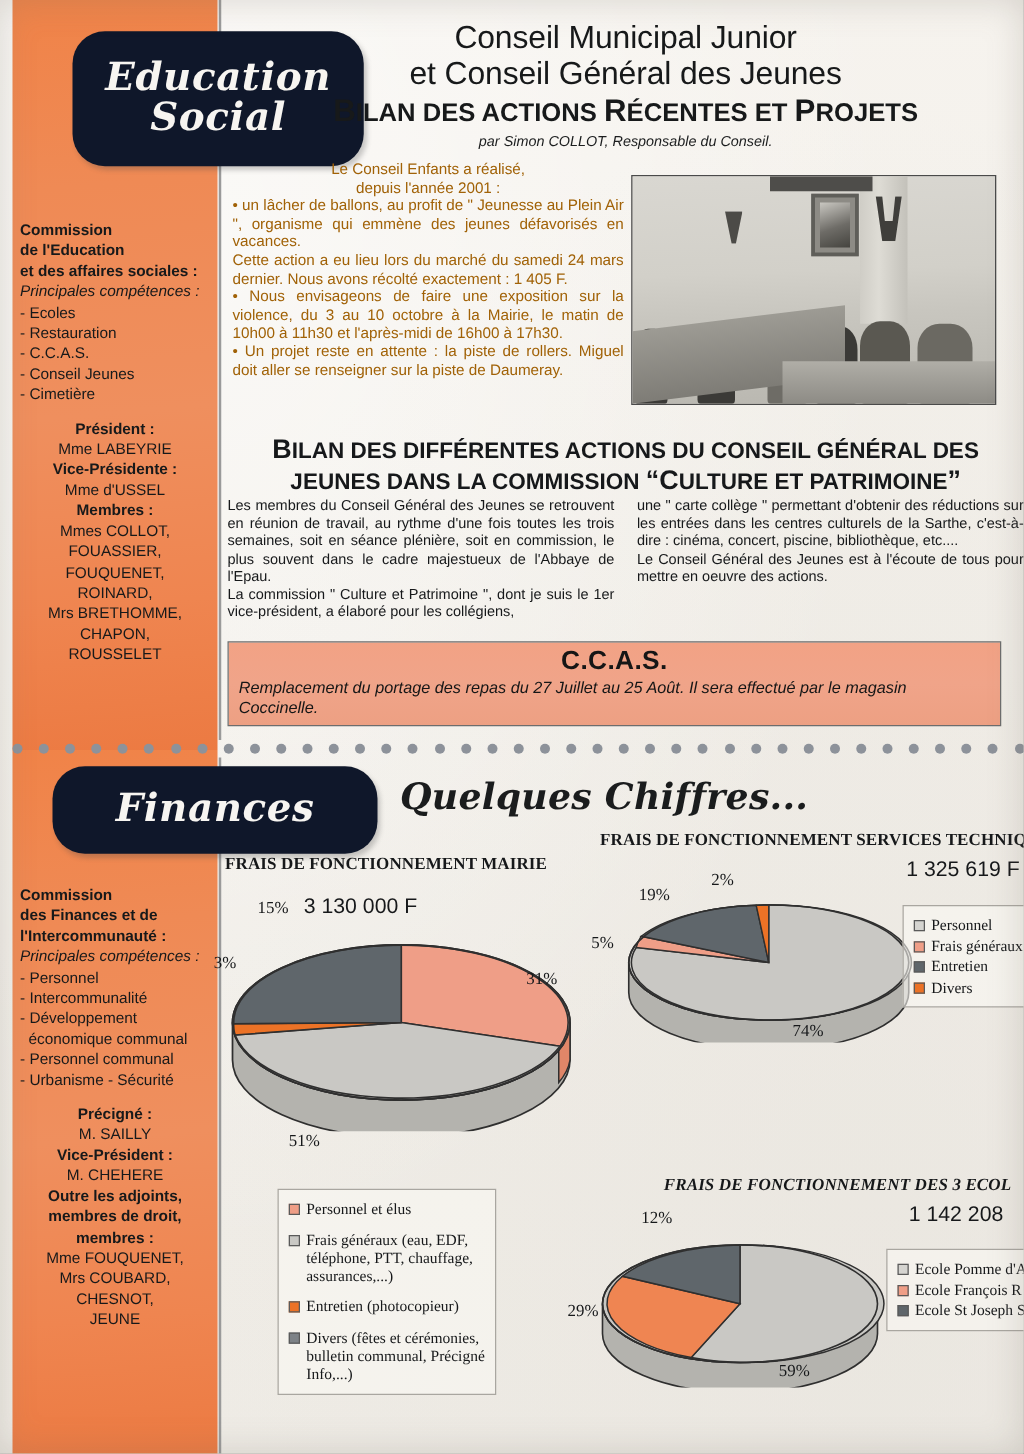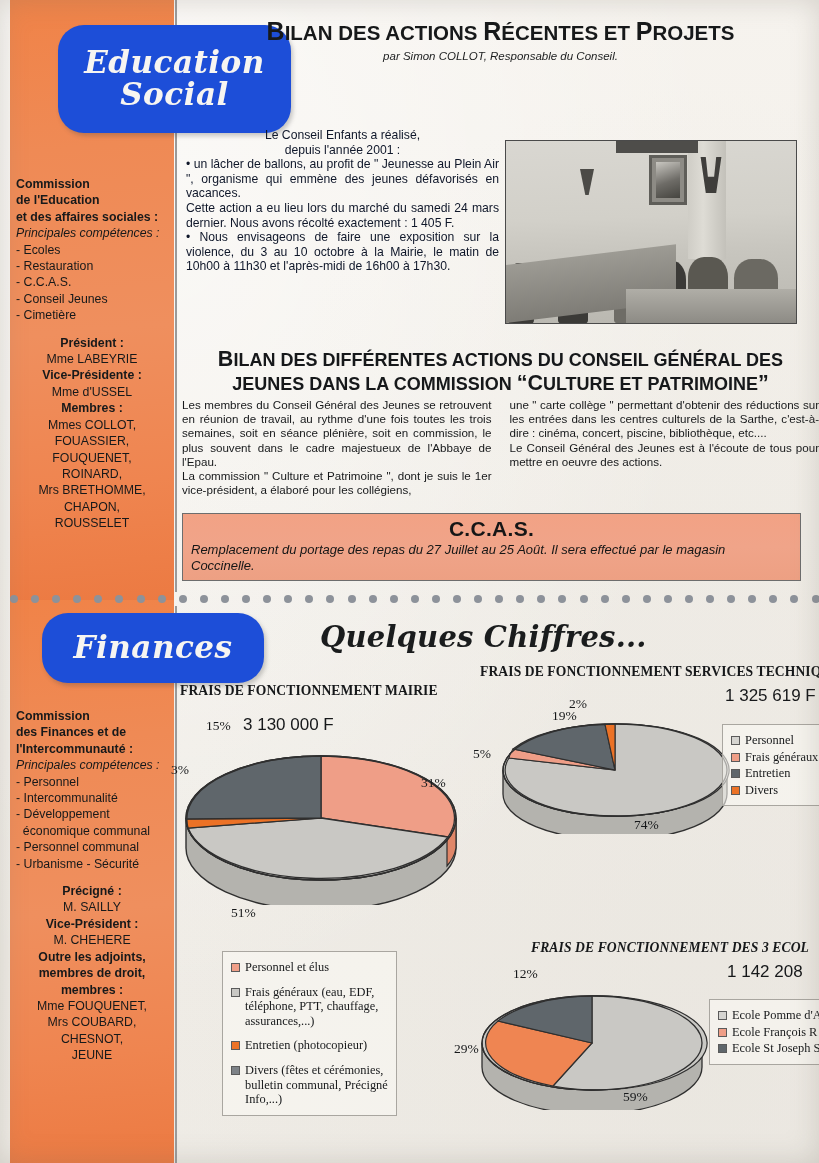--- a/index.html
+++ b/index.html
@@ -45,40 +45,40 @@
 
   .thin-rule {
     position: absolute;
     width: 2px;
     background: #9a9a9a;
   }
 
   
   .tag {
     position: absolute;
-    background: #1d4ed8;
+    background: #0f172a;
     border-radius: 26px;
     color: #f7f5f1;
     display: flex;
     align-items: center;
     justify-content: center;
     text-align: center;
     font-family: "DejaVu Serif", serif;
     font-style: italic;
     font-weight: bold;
     line-height: 1.02;
     letter-spacing: 0.5px;
     box-shadow: 2px 3px 4px rgba(70,70,70,0.28);
   }
   #tag-education {
     left: 58px; top: 25px; width: 233px; height: 108px;
     font-size: 31px;
   }
   #tag-finances {
-    left: 42px; top: 613px; width: 222px; height: 70px;
+    left: 42px; top: 613px; width: 260px; height: 70px;
     font-size: 31px;
   }
   .tag-line { display: block; }
 
   
   .side-block {
     position: absolute;
     left: 12px;
     width: 160px;
     color: #17191a;
@@ -120,21 +120,21 @@
     font-style: italic;
     font-size: 11.5px;
     margin-top: 3px;
     color: #1b1d1e;
   }
 
   
   .article-text {
     font-size: 12.2px;
     line-height: 14.6px;
-    color: #0f172a;
+    color: #a16207;
     text-align: justify;
   }
   .article-text p { margin: 0; }
   .c1 { text-align: center; }
 
   
   .photo-frame {
     position: absolute;
     left: 505px; top: 140px;
     width: 292px; height: 184px;
@@ -362,20 +362,22 @@
     <div class="center">Mmes COLLOT,</div>
     <div class="center">FOUASSIER,</div>
     <div class="center">FOUQUENET,</div>
     <div class="center">ROINARD,</div>
     <div class="center">Mrs BRETHOMME,</div>
     <div class="center">CHAPON,</div>
     <div class="center">ROUSSELET</div>
   </div>
 
   <div class="main headline" style="top:16px;">
+    <div class="hl1">Conseil Municipal Junior</div>
+    <div class="hl1">et Conseil Général des Jeunes</div>
     <div class="hl2">
       <span class="smallcaps-lead">B</span><span class="smallcaps-rest">ILAN DES ACTIONS </span><span class="smallcaps-lead">R</span><span class="smallcaps-rest">ÉCENTES ET </span><span class="smallcaps-lead">P</span><span class="smallcaps-rest">ROJETS</span>
     </div>
     <div class="byline">par Simon COLLOT, Responsable du Conseil.</div>
   </div>
 
   <div class="photo-frame">
     <div class="photo-inner">
       <div class="ph-wall"></div>
       <div class="ph-pillar"></div>
@@ -393,20 +395,21 @@
       <div class="ph-table2"></div>
     </div>
   </div>
 
   <div class="article-text" style="position:absolute; left:186px; top:128px; width:313px;">
     <p class="c1">Le Conseil Enfants a réalisé,</p>
     <p class="c1">depuis l'année 2001 :</p>
     <p>• un lâcher de ballons, au profit de " Jeunesse au Plein Air ", organisme qui emmène des jeunes défavorisés en vacances.</p>
     <p>Cette action a eu lieu lors du marché du samedi 24 mars dernier. Nous avons récolté exactement : 1 405 F.</p>
     <p>• Nous envisageons de faire une exposition sur la violence, du 3 au 10 octobre à la Mairie, le matin de 10h00 à 11h30 et l'après-midi  de 16h00 à 17h30.</p>
+    <p>• Un projet reste en attente : la piste de rollers. Miguel doit aller se renseigner sur la piste de Daumeray.</p>
   </div>
 
   <div class="main sec-head" style="top:348px;">
     <div><span class="big">B</span><span class="sm">ILAN DES DIFFÉRENTES ACTIONS DU CONSEIL GÉNÉRAL DES</span></div>
     <div><span class="sm">JEUNES DANS LA COMMISSION </span><span class="big">“</span><span class="big">C</span><span class="sm">ULTURE ET PATRIMOINE</span><span class="big">”</span></div>
   </div>
 
   <div class="main twocol" style="top:398px;">
     <div>
       <p style="margin:0">Les membres du Conseil Général des Jeunes se retrouvent en réunion de travail, au rythme d'une fois toutes les trois semaines, soit en séance plénière, soit en commission, le plus souvent dans le cadre majestueux de l'Abbaye de l'Epau.</p>
@@ -559,21 +562,21 @@
       <path d="M 120,56 L 120,10 A 112,46 0 1 1 14,44 Z" fill="#c9c8c4" stroke="#2f2f2f" stroke-width="1.2"></path>
 
       <path d="M 120,56 L 14,44 A 112,46 0 0 1 18,35 Z" fill="#ef9e87" stroke="#2f2f2f" stroke-width="1.1"></path>
 
       <path d="M 120,56 L 18,35 A 112,46 0 0 1 110,10.3 Z" fill="#5f666b" stroke="#2f2f2f" stroke-width="1.2"></path>
 
       <path d="M 120,56 L 110,10.3 A 112,46 0 0 1 120,10 Z" fill="#ec7226" stroke="#2f2f2f" stroke-width="1.1"></path>
       <ellipse cx="120" cy="56" rx="112" ry="46" fill="none" stroke="#2f2f2f" stroke-width="1.3"></ellipse>
     </svg>
     <div class="pct" style="left:74px; top:-18px;">2%</div>
-    <div class="pct" style="left:16px; top:-6px;margin-left:41px;">19%</div>
+    <div class="pct" style="left:16px; top:-6px;">19%</div>
     <div class="pct" style="left:-22px; top:32px;">5%</div>
     <div class="pct" style="left:139px; top:103px;">74%</div>
   </div>
 
   <div class="legend tight clipped" style="left:722px; top:724px; width:105px;">
     <div class="li">
       <span class="sw" style="background:#d5d4d0;"></span>
       <span class="tx">Personnel</span>
     </div>
     <div class="li">

